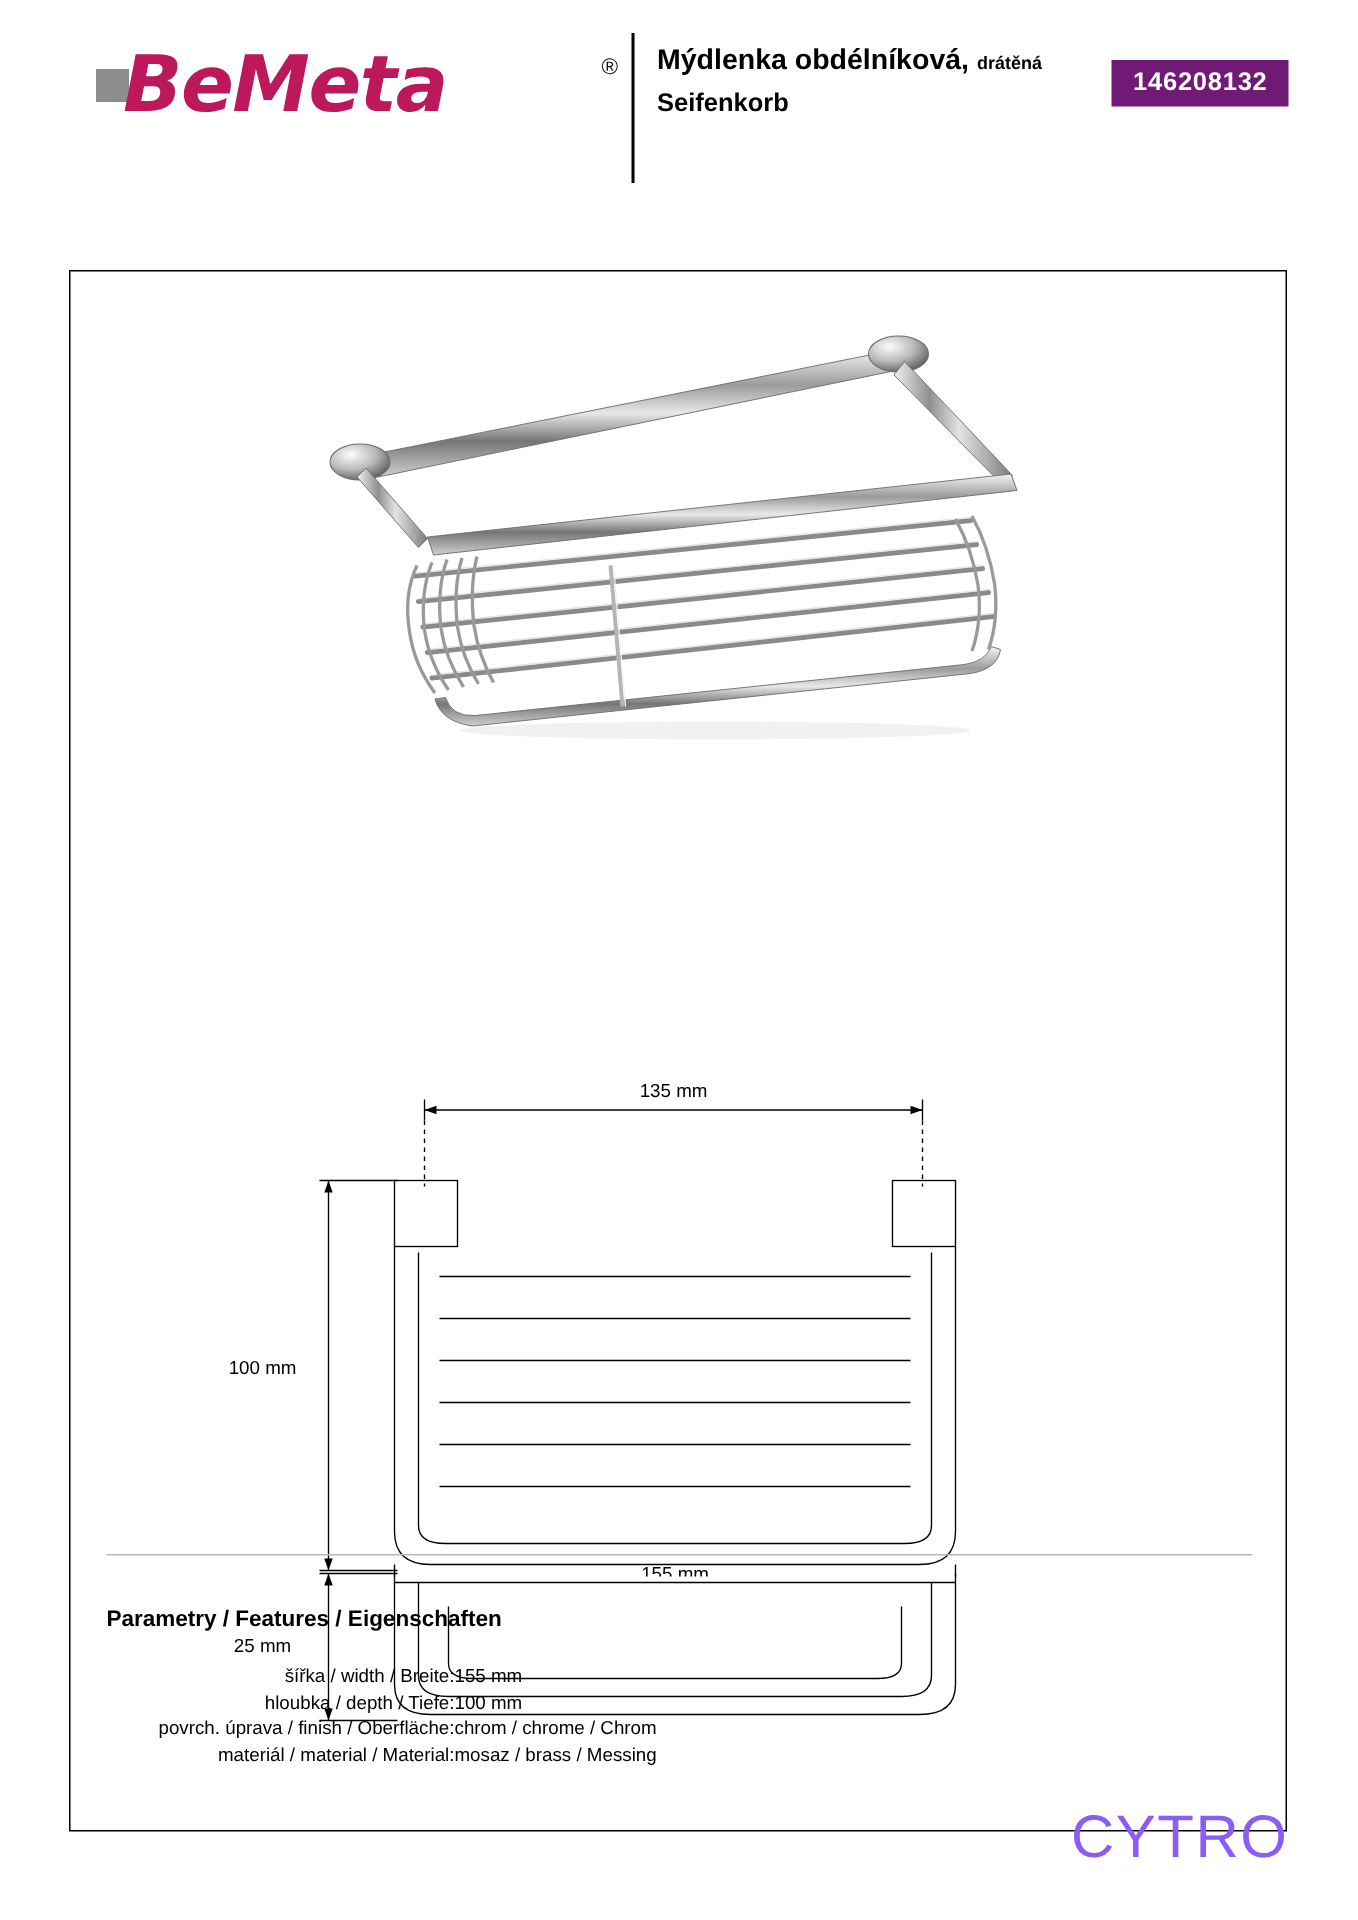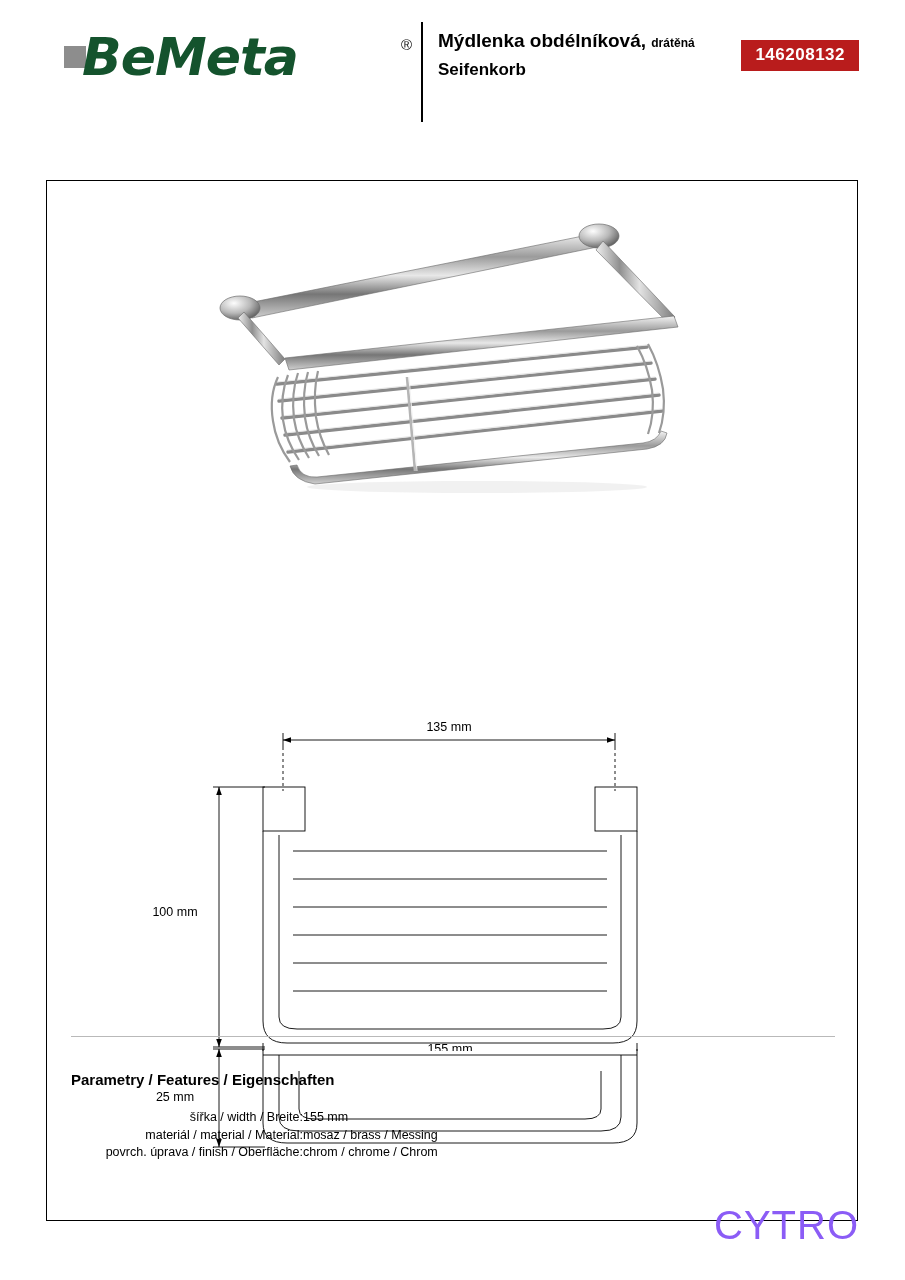--- a/index.html
+++ b/index.html
@@ -41,21 +41,21 @@
   }
   .logo-text {
     position: absolute;
     left: 36px;
     top: 0px;
     font-family: "DejaVu Sans", sans-serif;
     font-weight: bold;
     font-style: italic;
     font-size: 52px;
     letter-spacing: -1px;
-    color: #14532d;
+    color: #be185d;
     line-height: 58px;
   }
   .logo-reg {
     position: absolute;
     left: 355px;
     top: 8px;
     font-size: 15px;
     font-family: "Liberation Sans", sans-serif;
     color: #111111;
   }
@@ -86,21 +86,21 @@
   }
   .title-en, .title-de {
     font-size: 17px;
     font-weight: bold;
     line-height: 27px;
   }
   .code-badge {
     position: absolute;
     right: 0;
     top: 18px;
-    background: #b91c1c;
+    background: #701a75;
     color: #ffffff;
     font-size: 17px;
     font-weight: bold;
     letter-spacing: 0.5px;
     padding: 5px 14px 6px 14px;
   }
 
   
   .frame {
     position: absolute;
@@ -348,24 +348,28 @@
   <div class="spec-rule"></div>
   <div class="spec-title">Parametry / Features / Eigenschaften</div>
 
   <table class="spec-table">
     <tbody>
       <tr>
         <td class="spec-label">šířka / width / Breite:</td>
         <td>155 mm</td>
       </tr>
       <tr>
-        <td class="spec-label">materiál / material / Material:</td>
-        <td>mosaz / brass / Messing</td>
+        <td class="spec-label">hloubka / depth / Tiefe:</td>
+        <td>100 mm</td>
       </tr>
       <tr>
         <td class="spec-label">povrch. úprava / finish / Oberfläche:</td>
         <td>chrom / chrome / Chrom</td>
       </tr>
+      <tr>
+        <td class="spec-label">materiál / material / Material:</td>
+        <td>mosaz / brass / Messing</td>
+      </tr>
     </tbody>
   </table>
 </div>
 
 <div class="footer-brand">CYTRO</div>
 
 </body></html>

